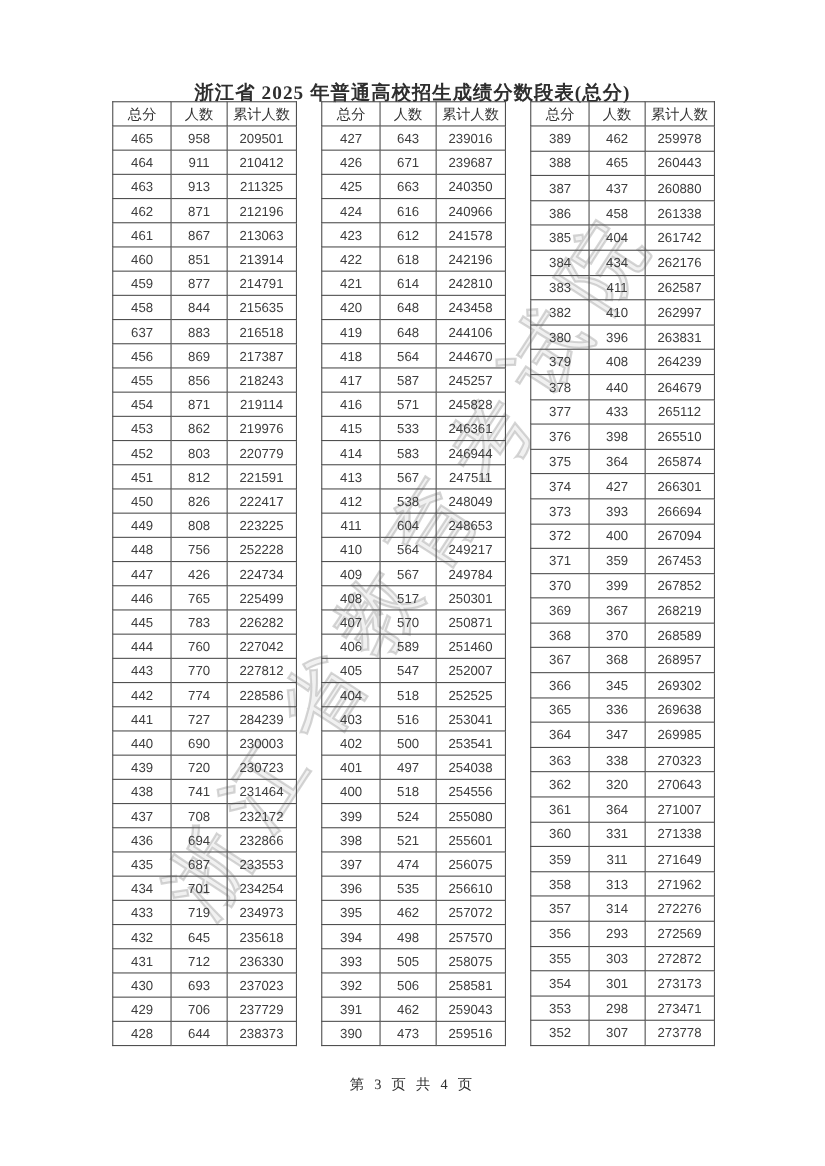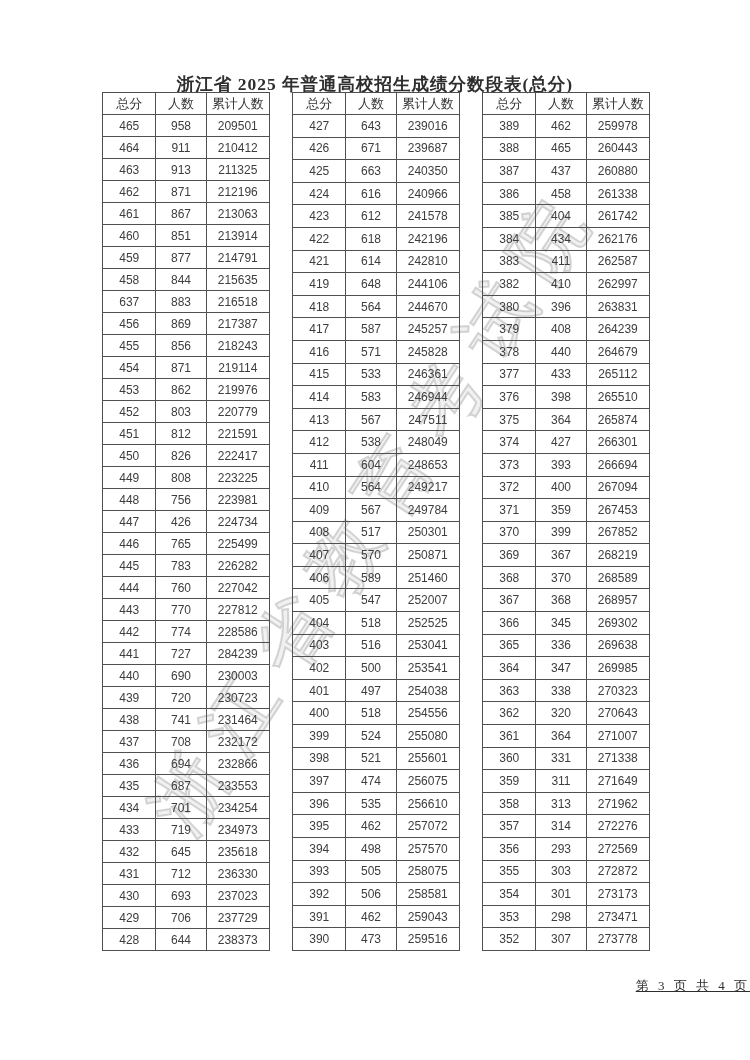--- a/index.html
+++ b/index.html
@@ -45,25 +45,24 @@
   table.score-table th{
     font-family:"Liberation Serif","DejaVu Serif",serif;
     font-size:13px;font-weight:500;color:#333;
   }
   table.score-table td{
     font-family:"Liberation Sans","DejaVu Sans",sans-serif;
     font-size:12px;color:#3d3d3d;
   }
   .footer{
     position:absolute;top:977px;left:0;width:100%;
-    text-align:right;
+    text-align:center;
     font-family:"Liberation Serif","DejaVu Serif",serif;
     font-size:13px;color:#2e2e2e;
     letter-spacing:3px;
-    text-decoration:underline;
   }
   .watermark{
     position:absolute;left:50%;top:510px;
     transform:translate(-50%,-50%) rotate(-57deg);
     transform-origin:center center;
     white-space:nowrap;
     font-family:"Liberation Serif","DejaVu Serif",serif;
     font-size:74px;
     letter-spacing:20px;
     color:rgba(205,205,205,0.28);
@@ -178,21 +177,21 @@
             <td>222417</td>
           </tr>
           <tr>
             <td>449</td>
             <td>808</td>
             <td>223225</td>
           </tr>
           <tr>
             <td>448</td>
             <td>756</td>
-            <td>223981</td>
+            <td>252228</td>
           </tr>
           <tr>
             <td>447</td>
             <td>426</td>
             <td>224734</td>
           </tr>
           <tr>
             <td>446</td>
             <td>765</td>
             <td>225499</td>
@@ -332,20 +331,25 @@
             <td>422</td>
             <td>618</td>
             <td>242196</td>
           </tr>
           <tr>
             <td>421</td>
             <td>614</td>
             <td>242810</td>
           </tr>
           <tr>
+            <td>420</td>
+            <td>648</td>
+            <td>243458</td>
+          </tr>
+          <tr>
             <td>419</td>
             <td>648</td>
             <td>244106</td>
           </tr>
           <tr>
             <td>418</td>
             <td>564</td>
             <td>244670</td>
           </tr>
           <tr>

